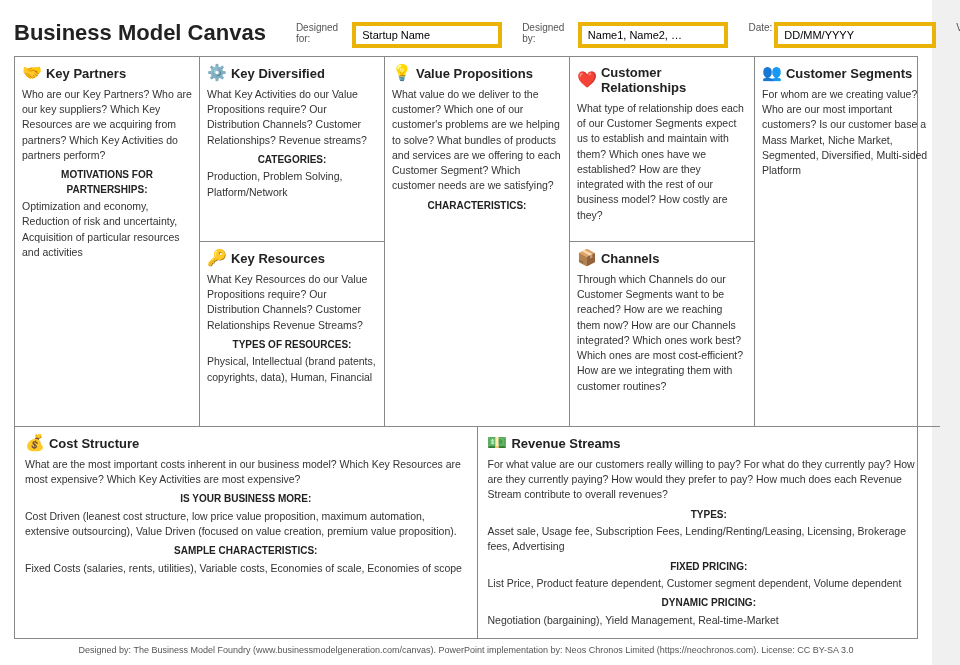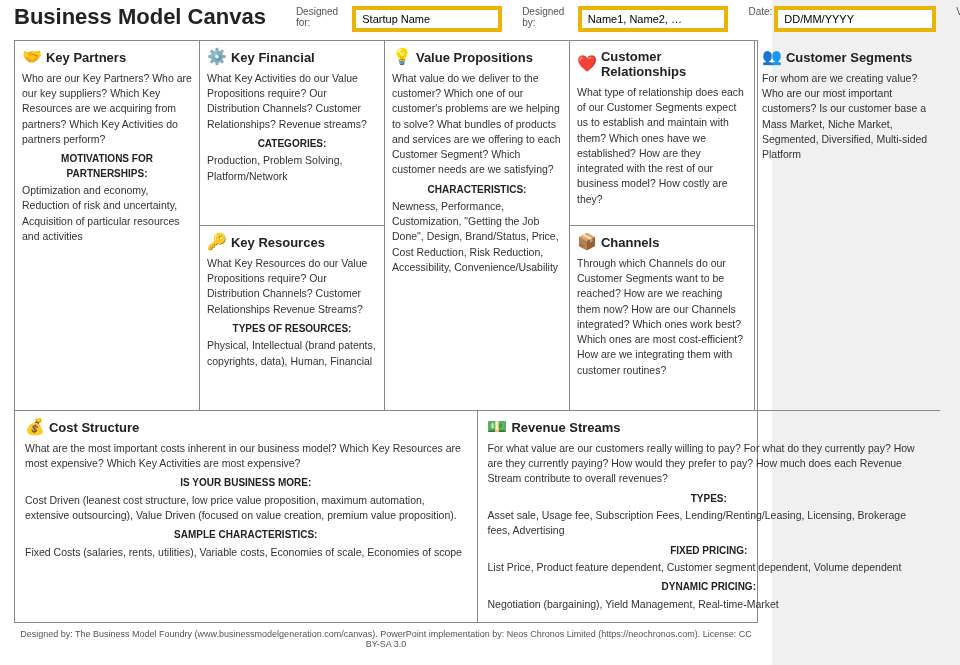--- a/index.html
+++ b/index.html
@@ -5,23 +5,23 @@
     * { box-sizing: border-box; margin: 0; padding: 0; }
     body {
       font-family: Arial, sans-serif;
       font-size: 11px;
       background: #f0f0f0;
       width: 960px;
       min-height: 665px;
     }
     .page {
       background: #fff;
-      width: 772px;
+      width: 932px;
       min-height: 665px;
-      padding: 4px 14px 8px 14px;
+      padding: 20px 14px 8px 14px;
     }
     .top-header {
       display: flex;
       align-items: flex-start;
       margin-bottom: 8px;
     }
     .title-area {
       flex: 0 0 auto;
       margin-right: 30px;
     }
@@ -199,21 +199,21 @@
           <p>Who are our Key Partners? Who are our key suppliers? Which Key Resources are we acquiring from partners? Which Key Activities do partners perform?</p>
           <p class="category">MOTIVATIONS FOR PARTNERSHIPS:</p>
           <p>Optimization and economy, Reduction of risk and uncertainty, Acquisition of particular resources and activities</p>
         </div>
       </div>
 
       <div class="cell-split">
         <div class="cell-half">
           <div class="cell-header">
             <span class="cell-icon">⚙️</span>
-            <span>Key Financial</span>
+            <span>Key Diversified</span>
           </div>
           <div class="cell-text">
             <p>What Key Activities do our Value Propositions require? Our Distribution Channels? Customer Relationships? Revenue streams?</p>
             <p class="category">CATEGORIES:</p>
             <p>Production, Problem Solving, Platform/Network</p>
           </div>
         </div>
         <div class="cell-half">
           <div class="cell-header">
             <span class="cell-icon">🔑</span>
@@ -228,21 +228,20 @@
       </div>
 
       <div class="cell vp-cell">
         <div class="cell-header">
           <span class="cell-icon">💡</span>
           <span>Value Propositions</span>
         </div>
         <div class="cell-text">
           <p>What value do we deliver to the customer? Which one of our customer's problems are we helping to solve? What bundles of products and services are we offering to each Customer Segment? Which customer needs are we satisfying?</p>
           <p class="category">CHARACTERISTICS:</p>
-          <p>Newness, Performance, Customization, "Getting the Job Done", Design, Brand/Status, Price, Cost Reduction, Risk Reduction, Accessibility, Convenience/Usability</p>
         </div>
       </div>
 
       <div class="cr-channels">
         <div class="cr-cell">
           <div class="cell-header">
             <span class="cell-icon">❤️</span>
             <span>Customer Relationships</span>
           </div>
           <div class="cell-text">

